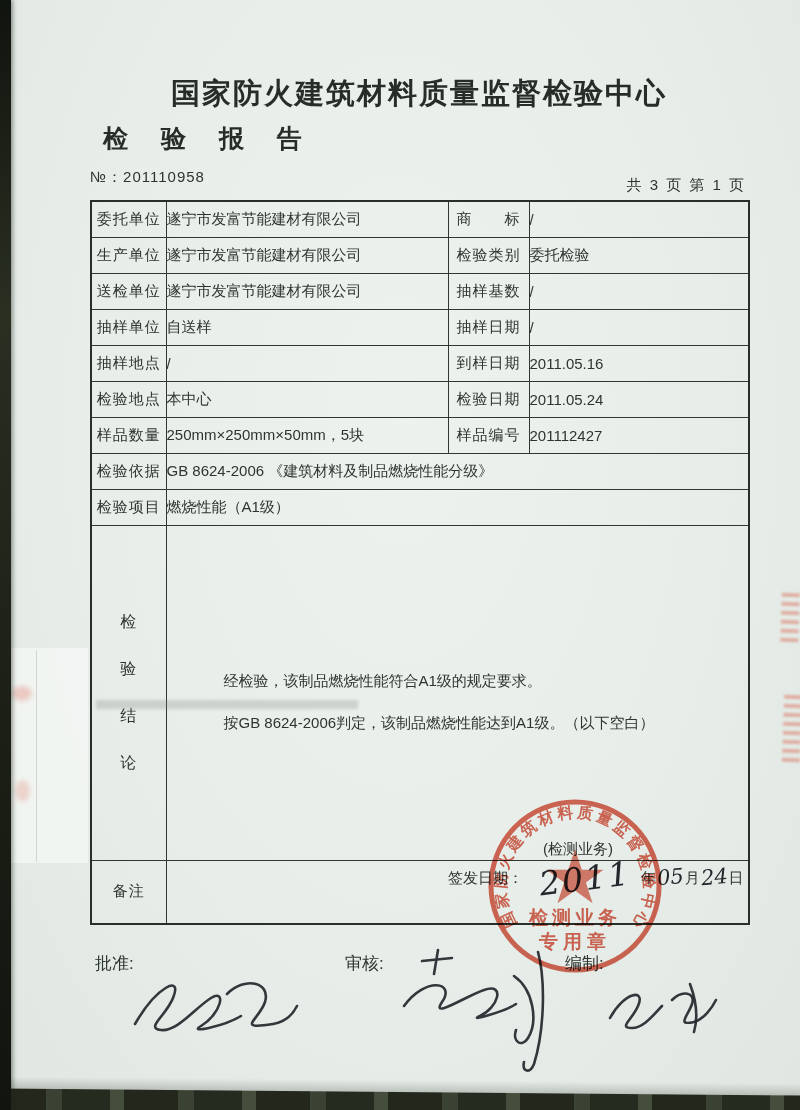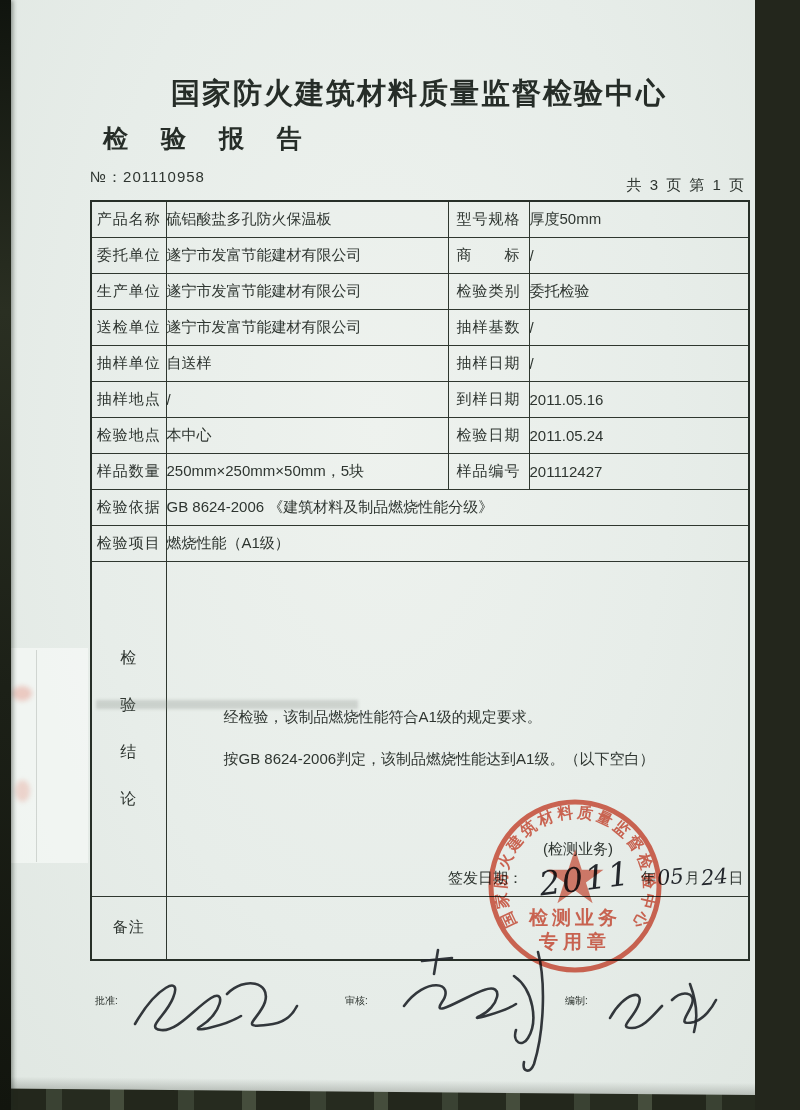--- a/index.html
+++ b/index.html
@@ -1,19 +1,19 @@
 <!DOCTYPE html>
 <html><head>
 <meta charset="utf-8">
 <style>
   html,body{margin:0;padding:0;}
   body{width:800px;height:1110px;overflow:hidden;background:#23261c;
        font-family:"Liberation Sans","DejaVu Sans",sans-serif;}
-  .page{position:relative;width:720px;height:1110px;overflow:hidden;
-        background:radial-gradient(ellipse at 50% 38%, #eef2ee 0%, #e7ede9 55%, #e0e7e2 100%);padding-left:35px;}
+  .page{position:relative;width:800px;height:1110px;overflow:hidden;
+        background:radial-gradient(ellipse at 50% 38%, #eef2ee 0%, #e7ede9 55%, #e0e7e2 100%);}
   
   .edge-left{position:absolute;left:0;top:0;width:11px;height:1110px;z-index:30;
      background:linear-gradient(180deg,#10140e 0%,#2a2f22 28%,#1c2017 62%,#12150e 100%);
      box-shadow:2px 0 4px rgba(30,40,30,.45);}
   .edge-bottom{position:absolute;left:-8px;top:1092px;width:816px;height:40px;z-index:29;
      background:repeating-linear-gradient(90deg,#23271c 0 54px,#3a4233 54px 70px,#262b1f 70px 118px,#454d3c 118px 132px);
      transform:rotate(0.5deg);}
   .paper-shadow{position:absolute;left:6px;top:1080px;width:800px;height:14px;z-index:28;
      background:linear-gradient(180deg,rgba(0,0,0,0) 0%,rgba(40,45,35,.25) 100%);transform:rotate(0.5deg);}
 
@@ -67,21 +67,21 @@
   .smudge-b{left:15px;top:780px;width:15px;height:22px;background:rgba(220,90,70,.22);}
   .bleed-band{position:absolute;left:96px;top:700px;width:262px;height:9px;
      background:rgba(128,138,130,.28);filter:blur(1.5px);z-index:2;}
   .bleed-right{position:absolute;width:18px;z-index:4;opacity:.5;filter:blur(1px);
      background:repeating-linear-gradient(180deg,rgba(216,80,58,.75) 0 4px,rgba(216,80,58,0) 4px 9px);
      transform:rotate(2deg);}
   .bleed-right-a{left:781px;top:593px;height:52px;}
   .bleed-right-b{left:783px;top:695px;height:68px;}
 
   
-  .foot-label{position:absolute;top:994px;font-size:10px;color:#2e3530;z-index:4;}
+  .foot-label{position:absolute;top:952px;font-size:17px;color:#2e3530;z-index:4;}
   .fl-approve{left:95px;} .fl-review{left:345px;} .fl-prepare{left:565px;}
   .sig{position:absolute;z-index:5;}
   .sig path{fill:none;stroke:#23272c;stroke-width:2.6;stroke-linecap:round;stroke-linejoin:round;opacity:.92;}
 </style>
 </head>
 <body>
 
 <div class="page">
 
   <div class="title">国家防火建筑材料质量监督检验中心</div>
@@ -92,26 +92,20 @@
   </div>
 
   <table class="report">
     <colgroup>
         <col style="width:75px">
         <col style="width:282px">
         <col style="width:81px">
         <col style="width:220px">
       </colgroup>
     <tbody>
-        <tr class="r">
-      <td class="lab">产品名称</td>
-      <td class="val">硫铝酸盐多孔防火保温板</td>
-      <td class="lab">型号规格</td>
-      <td class="val">厚度50mm</td>
-    </tr>
     <tr class="r">
       <td class="lab">委托单位</td>
       <td class="val">遂宁市发富节能建材有限公司</td>
       <td class="lab">商　　标</td>
       <td class="val">/</td>
     </tr>
     <tr class="r">
       <td class="lab">生产单位</td>
       <td class="val">遂宁市发富节能建材有限公司</td>
       <td class="lab">检验类别</td>

